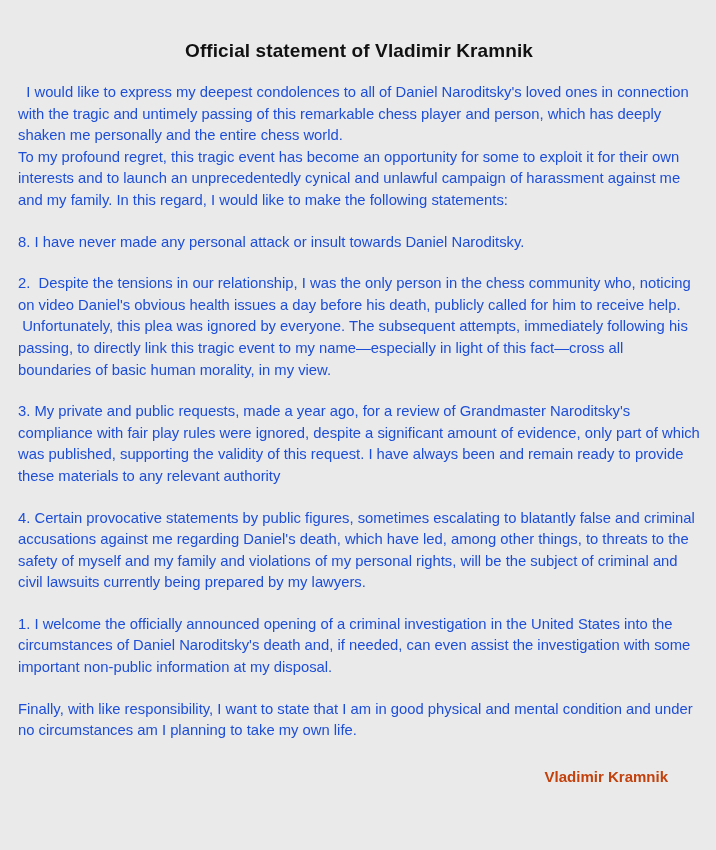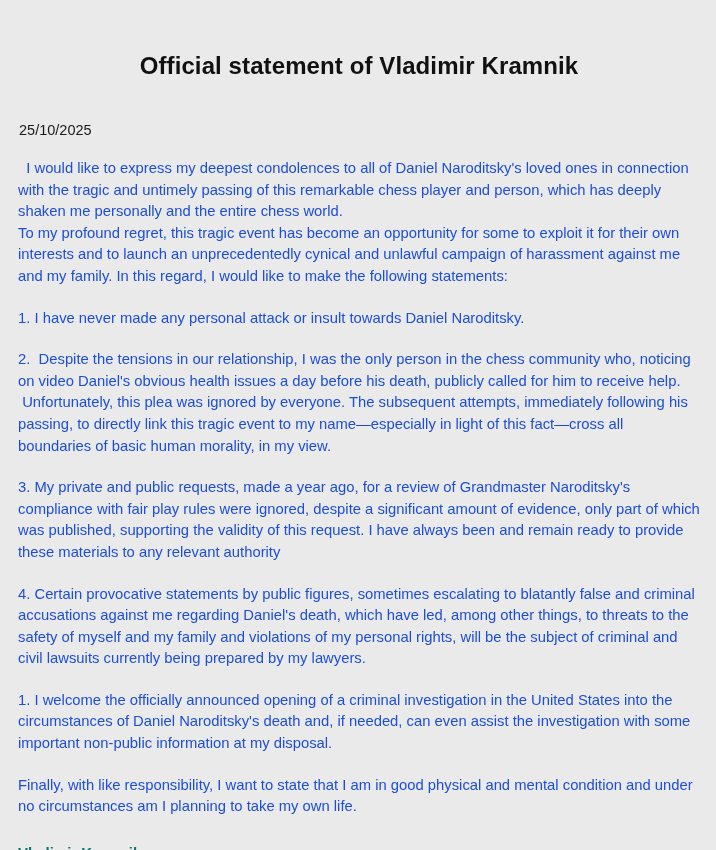--- a/index.html
+++ b/index.html
@@ -16,24 +16,24 @@
   }
   .page {
     width: 716px;
     height: 850px;
     box-sizing: border-box;
     padding: 0 16px 0 18px;
     position: relative;
   }
   .doc-title {
     text-align: center;
-    font-size: 24px;
+    font-size: 19px;
     font-weight: bold;
     color: #111111;
-    margin: 12px;
+    margin: 0;
     padding-top: 40px;
     letter-spacing: 0.1px;
   }
   .doc-date {
     font-size: 14.5px;
     color: #1a1a1a;
     margin: 0;
     padding-top: 30px;
     padding-left: 1px;
   }
@@ -46,40 +46,40 @@
     margin: 0 0 20px 0;
     color: #1d4ed8;
     white-space: pre-wrap;
     text-align: left;
     word-spacing: 0px;
   }
   p.para:last-of-type {
     margin-bottom: 0;
   }
   .signature {
+    text-align: right;
     font-size: 15px;
     font-weight: bold;
-    color: #0f766e;
+    color: #c2410c;
     padding-top: 26px;
     padding-right: 32px;
   }
 </style>
 </head>
 <body>
 
 <div class="page">
 
   <h1 class="doc-title">Official statement of Vladimir Kramnik</h1>
 
-  <div class="doc-date">25/10/2025</div>
 
   <div class="body-block">
     <p class="para">  I would like to express my deepest condolences to all of Daniel Naroditsky's loved ones in connection with the tragic and untimely passing of this remarkable chess player and person, which has deeply shaken me personally and the entire chess world.
 To my profound regret, this tragic event has become an opportunity for some to exploit it for their own interests and to launch an unprecedentedly cynical and unlawful campaign of harassment against me and my family. In this regard, I would like to make the following statements:</p>
-    <p class="para">1. I have never made any personal attack or insult towards Daniel Naroditsky.</p>
+    <p class="para">8. I have never made any personal attack or insult towards Daniel Naroditsky.</p>
     <p class="para">2.  Despite the tensions in our relationship, I was the only person in the chess community who, noticing on video Daniel's obvious health issues a day before his death, publicly called for him to receive help.
  Unfortunately, this plea was ignored by everyone. The subsequent attempts, immediately following his passing, to directly link this tragic event to my name—especially in light of this fact—cross all boundaries of basic human morality, in my view.</p>
     <p class="para">3. My private and public requests, made a year ago, for a review of Grandmaster Naroditsky's compliance with fair play rules were ignored, despite a significant amount of evidence, only part of which was published, supporting the validity of this request. I have always been and remain ready to provide these materials to any relevant authority</p>
     <p class="para">4. Certain provocative statements by public figures, sometimes escalating to blatantly false and criminal accusations against me regarding Daniel's death, which have led, among other things, to threats to the safety of myself and my family and violations of my personal rights, will be the subject of criminal and civil lawsuits currently being prepared by my lawyers.</p>
     <p class="para">1. I welcome the officially announced opening of a criminal investigation in the United States into the circumstances of Daniel Naroditsky's death and, if needed, can even assist the investigation with some important non-public information at my disposal.</p>
     <p class="para">Finally, with like responsibility, I want to state that I am in good physical and mental condition and under no circumstances am I planning to take my own life.</p>
   </div>
 
   <div class="signature">Vladimir Kramnik</div>
 

